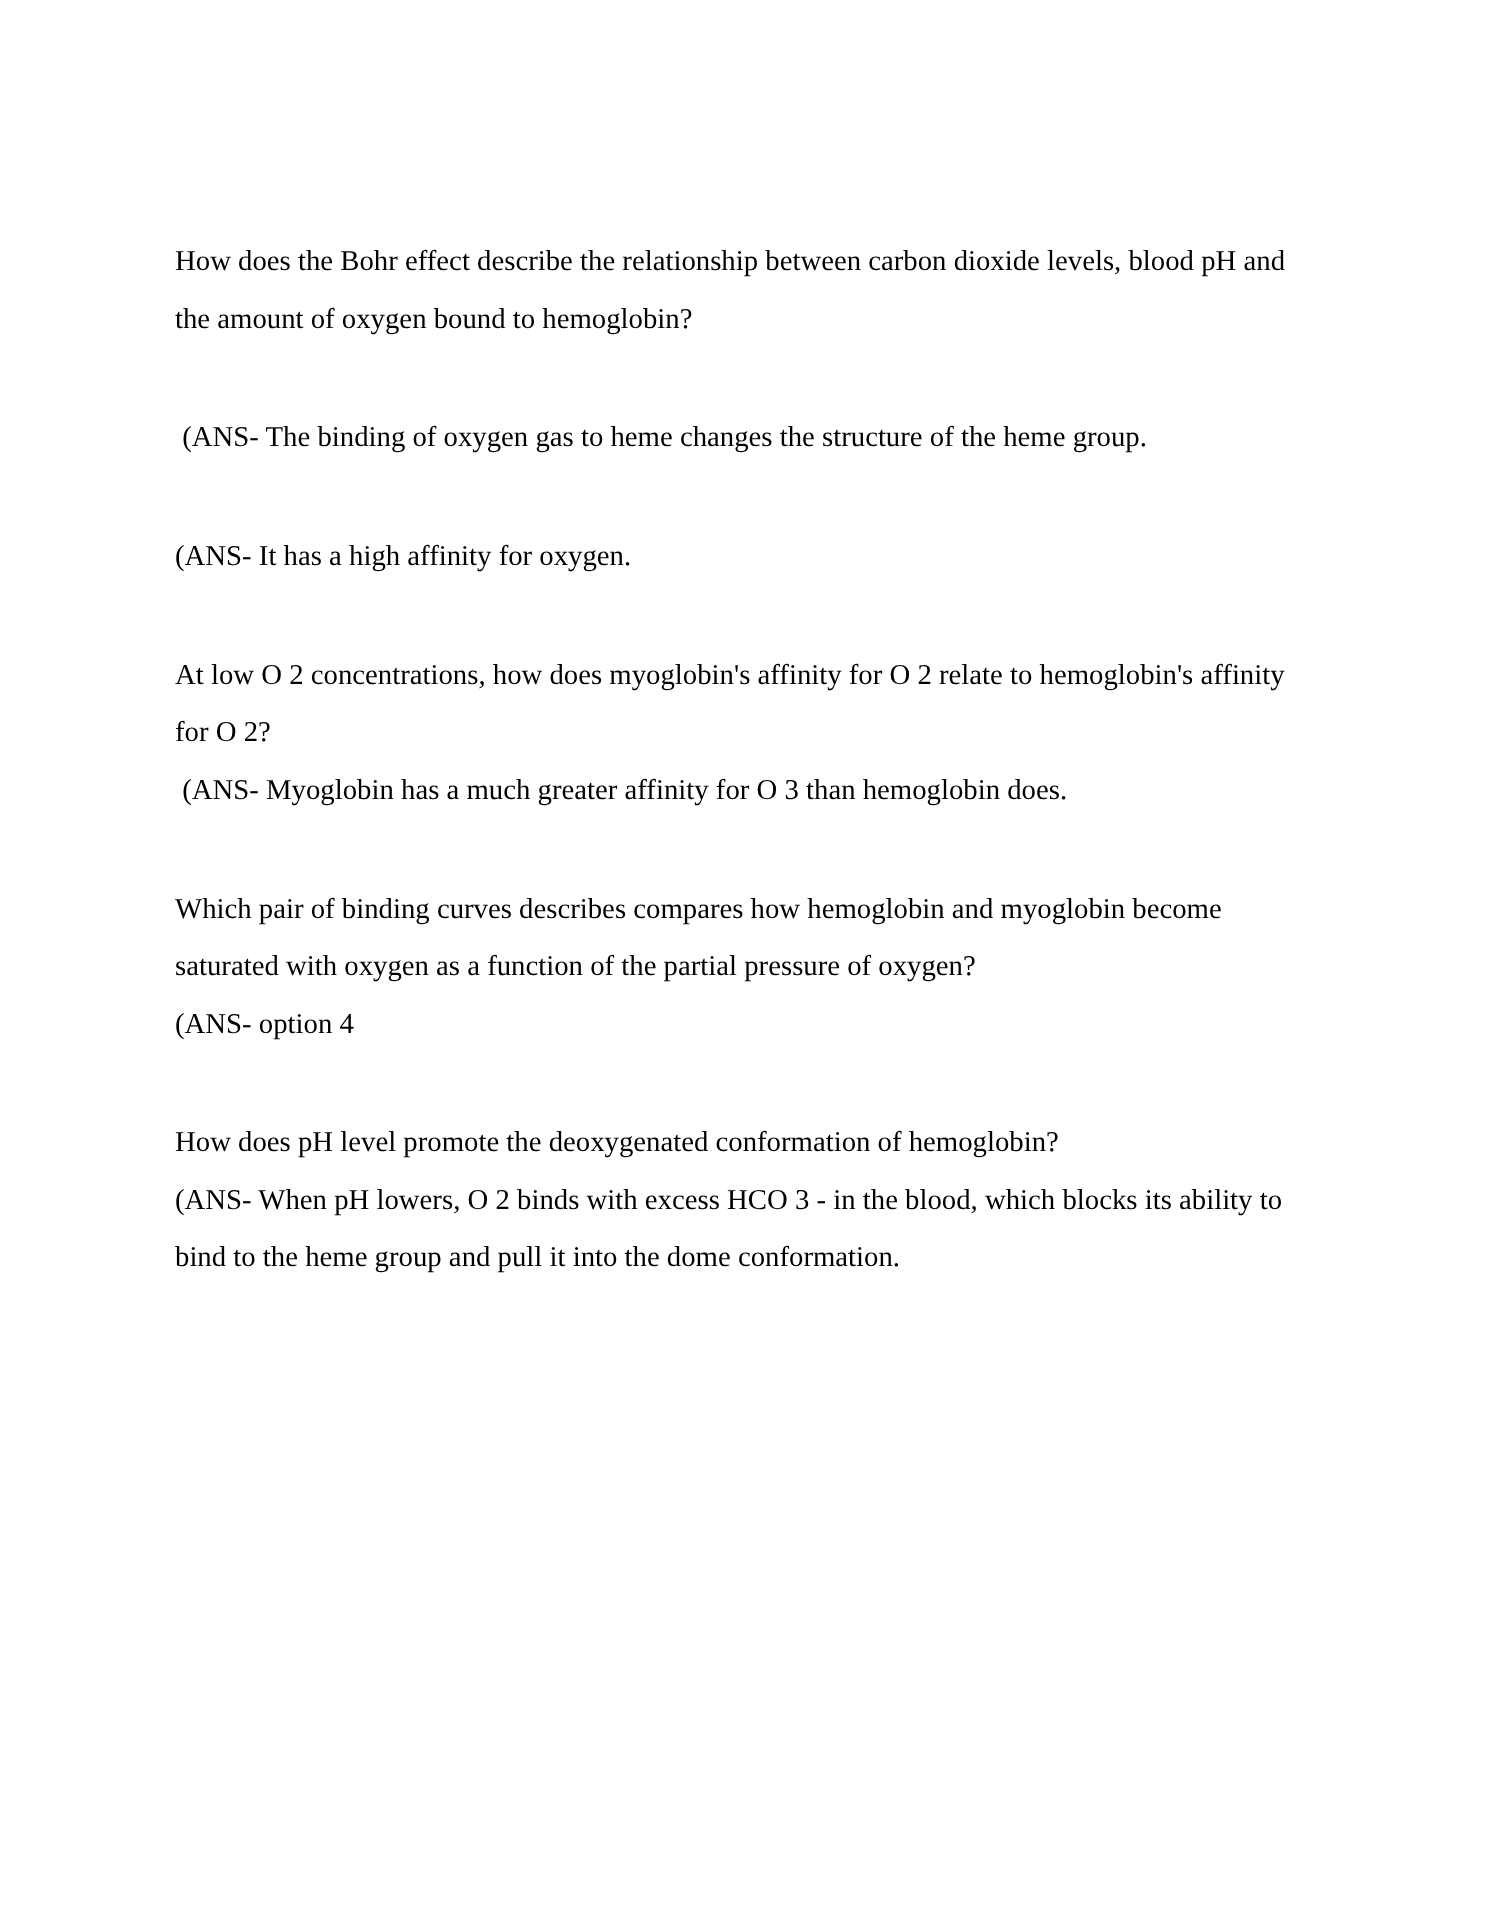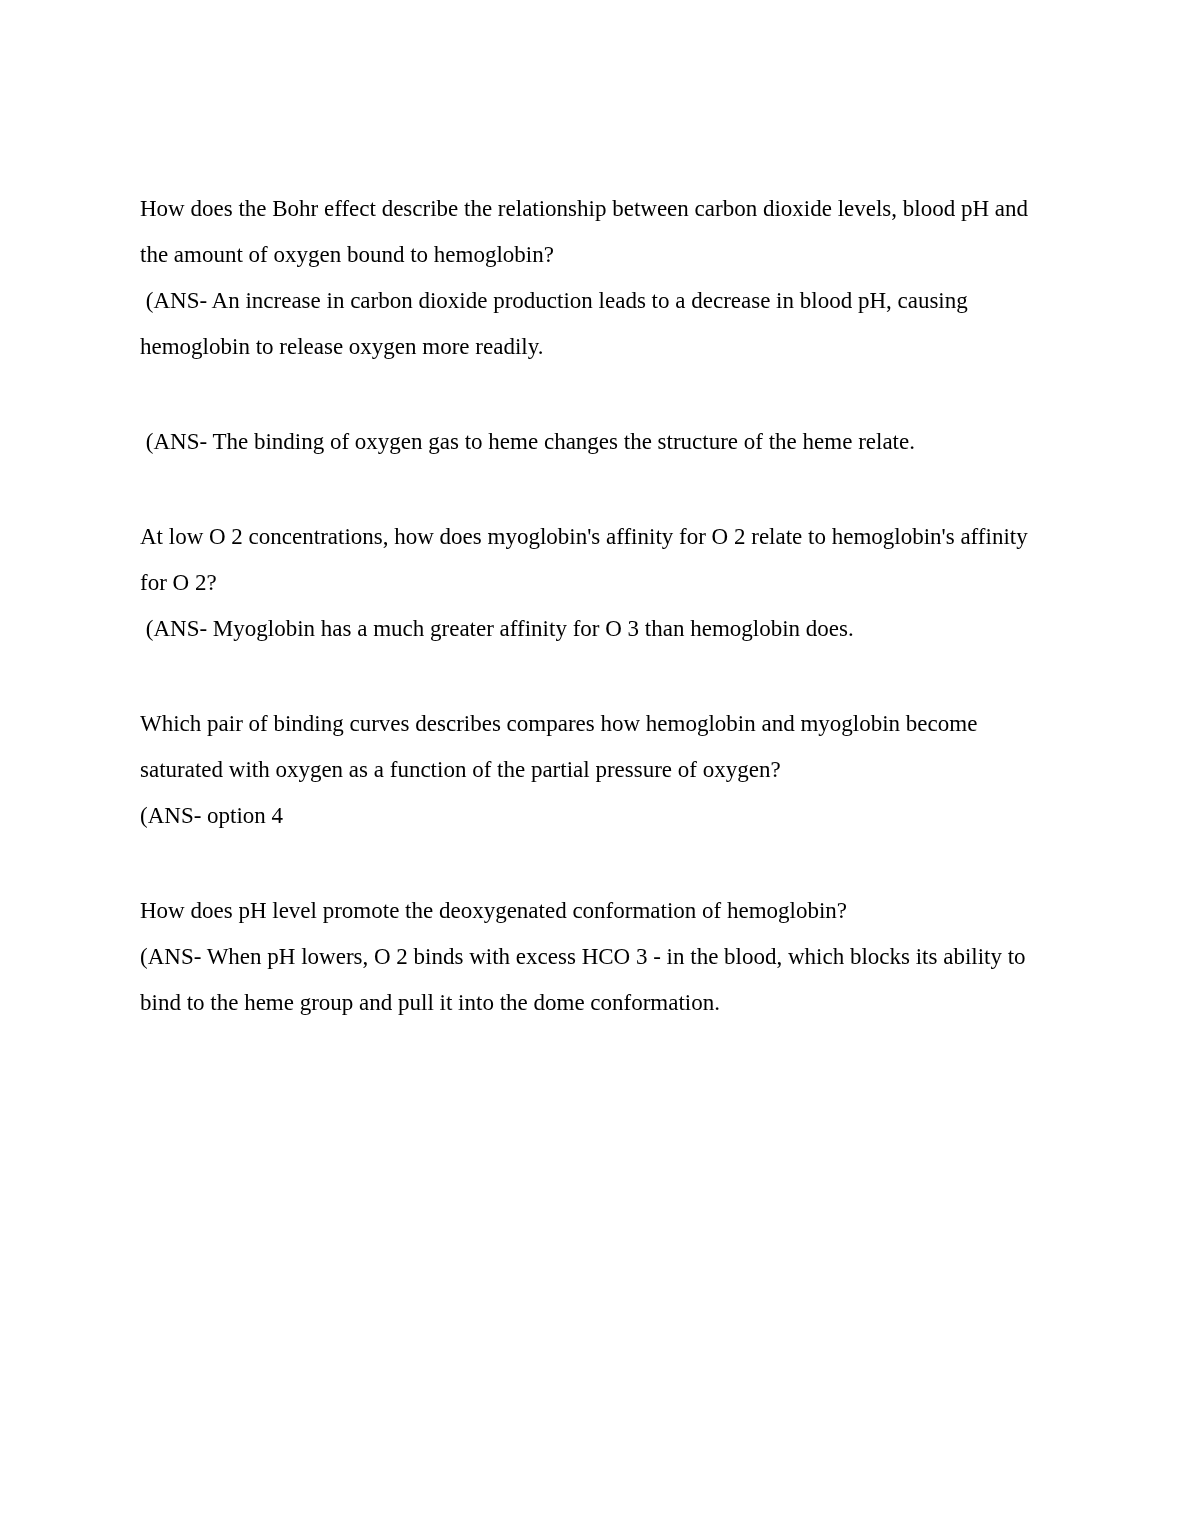--- a/index.html
+++ b/index.html
@@ -35,28 +35,28 @@
   }
 </style>
 </head>
 <body>
 
 <div class="page">
   <div class="content">
 
     <div class="qa">
       <p>How does the Bohr effect describe the relationship between carbon dioxide levels, blood pH and the amount of oxygen bound to hemoglobin?</p>
-      <p> (ANS- An increase in carbon dioxide production leads to a decrease in blood pH, causing hemoglobin to release oxygen more readily.</p>
     </div>
 
     <div class="qa">
-      <p> (ANS- The binding of oxygen gas to heme changes the structure of the heme relate.</p>
+      <p> (ANS- The binding of oxygen gas to heme changes the structure of the heme group.</p>
     </div>
 
     <div class="qa">
+      <p>(ANS- It has a high affinity for oxygen.</p>
     </div>
 
     <div class="qa">
       <p>At low O 2 concentrations, how does myoglobin's affinity for O 2 relate to hemoglobin's affinity for O 2?</p>
       <p> (ANS- Myoglobin has a much greater affinity for O 3 than hemoglobin does.</p>
     </div>
 
     <div class="qa">
       <p>Which pair of binding curves describes compares how hemoglobin and myoglobin become saturated with oxygen as a function of the partial pressure of oxygen?</p>
       <p>(ANS- option 4</p>

